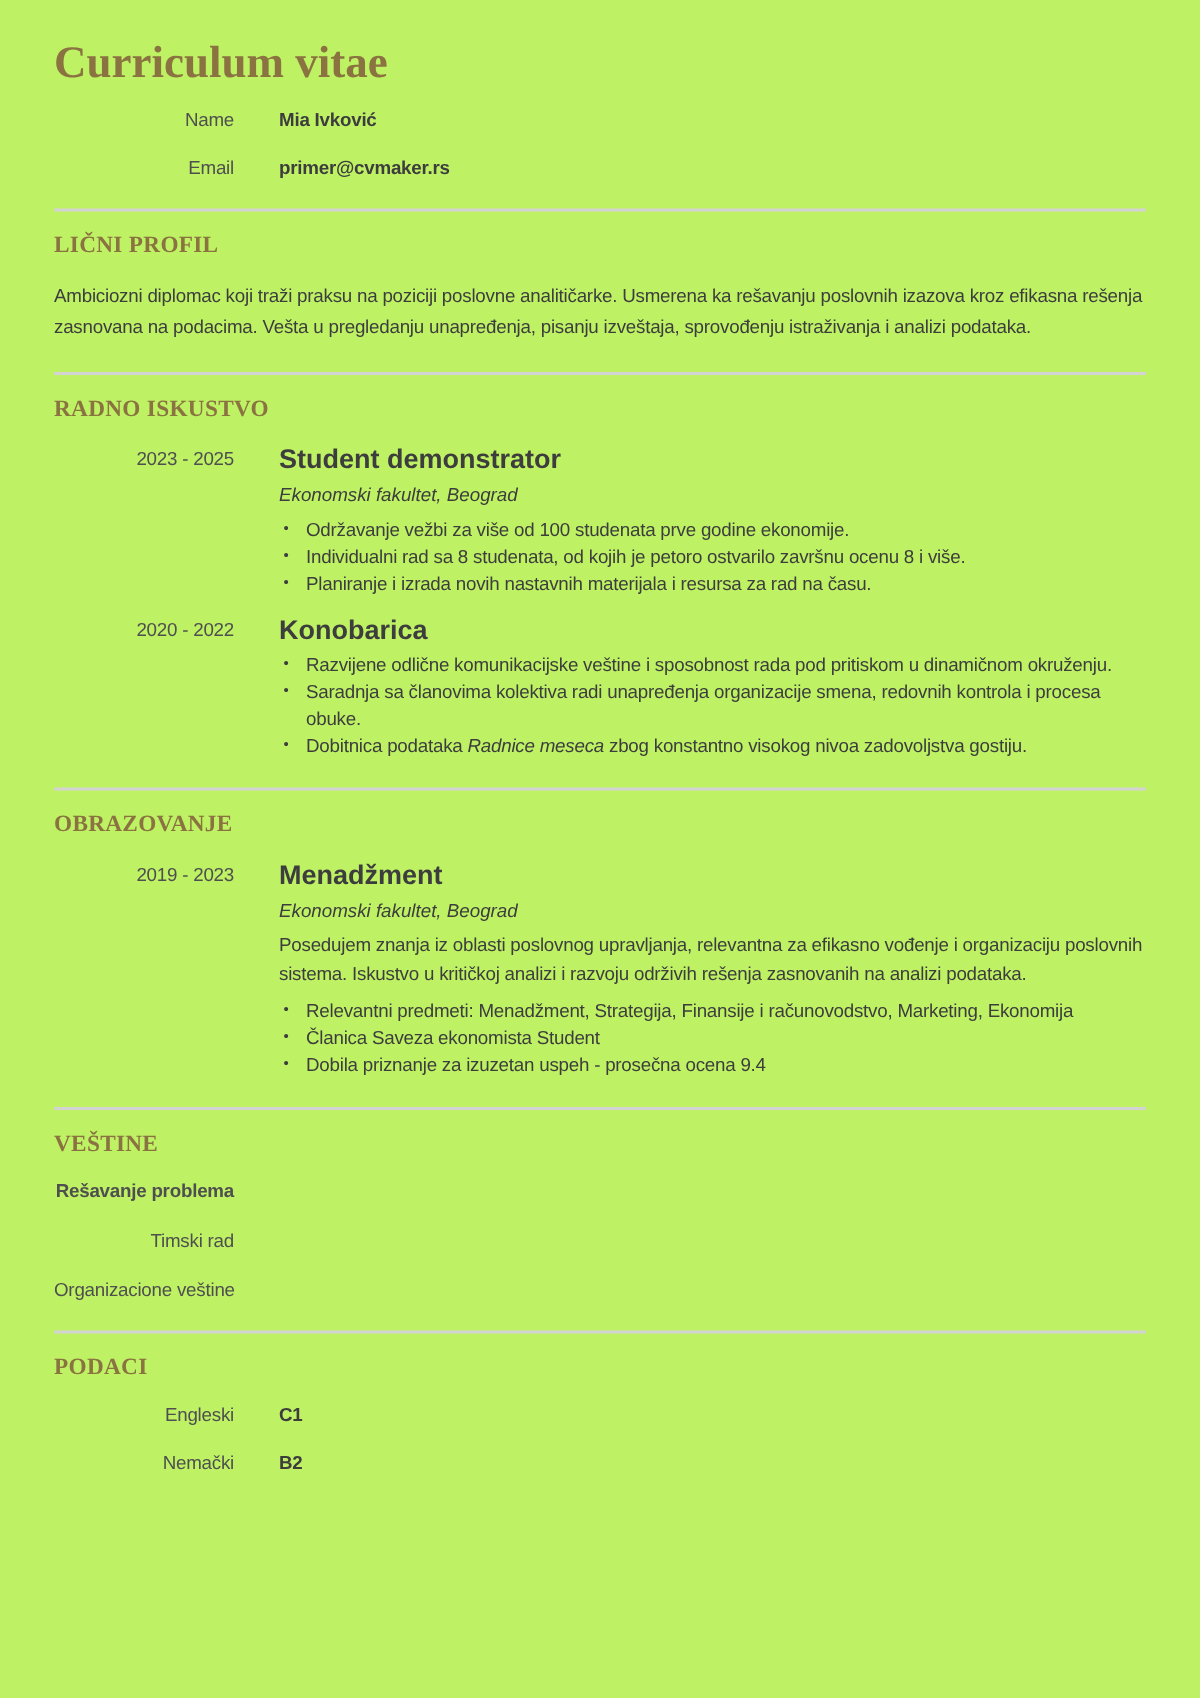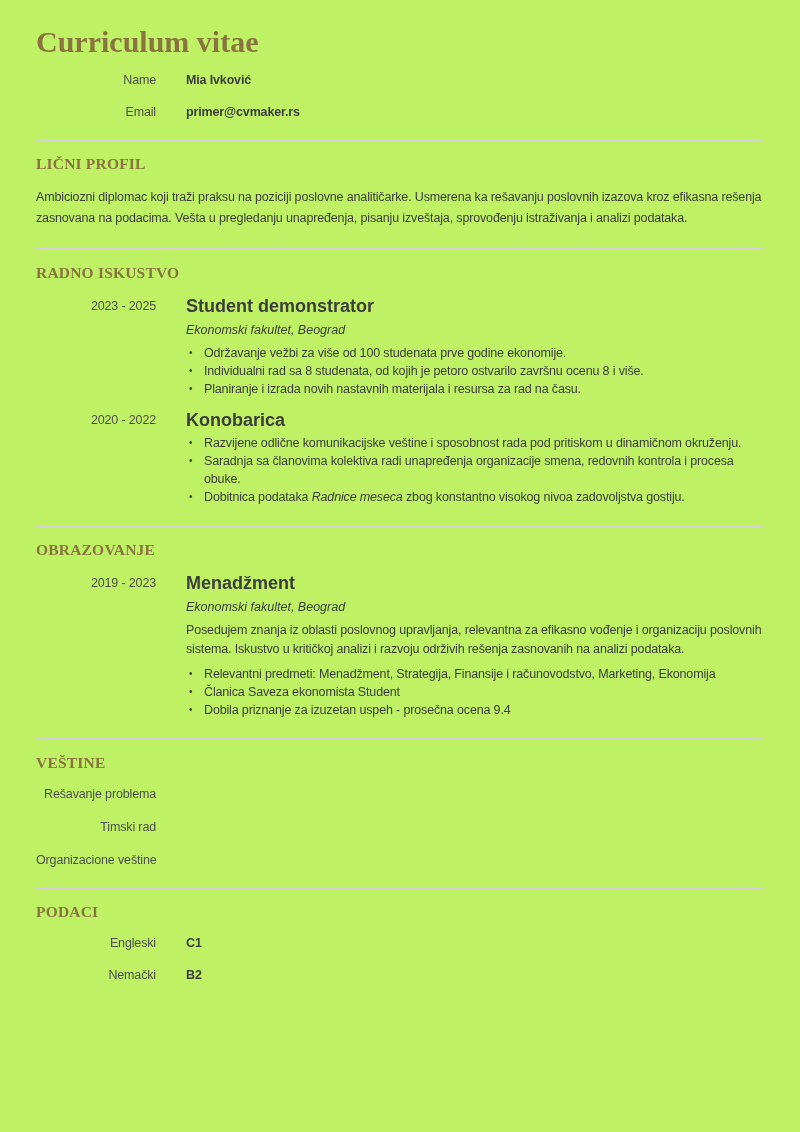--- a/index.html
+++ b/index.html
@@ -53,21 +53,21 @@
   .entry-title { font-size: 18px; font-weight: 700; line-height: 16px; color: var(--text, #3d3d3d); }
   .entry-subtitle { font-style: italic; font-size: 12.5px; line-height: 16px; margin-top: 8px; color: var(--text, #3d3d3d); }
   .entry-desc { margin-top: 6px; font-size: 12.5px; line-height: 19px; letter-spacing: -0.15px; color: var(--text, #3d3d3d); }
   .bullets { margin-top: 6px; }
   .bullet { display: flex; font-size: 12.5px; line-height: 18px; letter-spacing: -0.15px; color: var(--text, #3d3d3d); }
   .bullet-marker { flex: 0 0 18px; width: 18px; padding-left: 3px; font-size: 10px; line-height: 18px; color: var(--text, #3d3d3d); }
   .bullet-text { flex: 1; min-width: 0; }
   .bullet-text em { font-style: italic; }
 
   .skill-rows .row { margin-top: 17px; }
-  .skill-rows .row:first-child { margin-top: 14px; }
+  .skill-rows .row:first-child { margin-top: 14px; font-weight: bold; }
 </style>
 </head>
 <body>
 
 <div class="page">
 
   <h1 class="cv-title">Curriculum vitae</h1>
 
   <section>
     <div class="rows">

